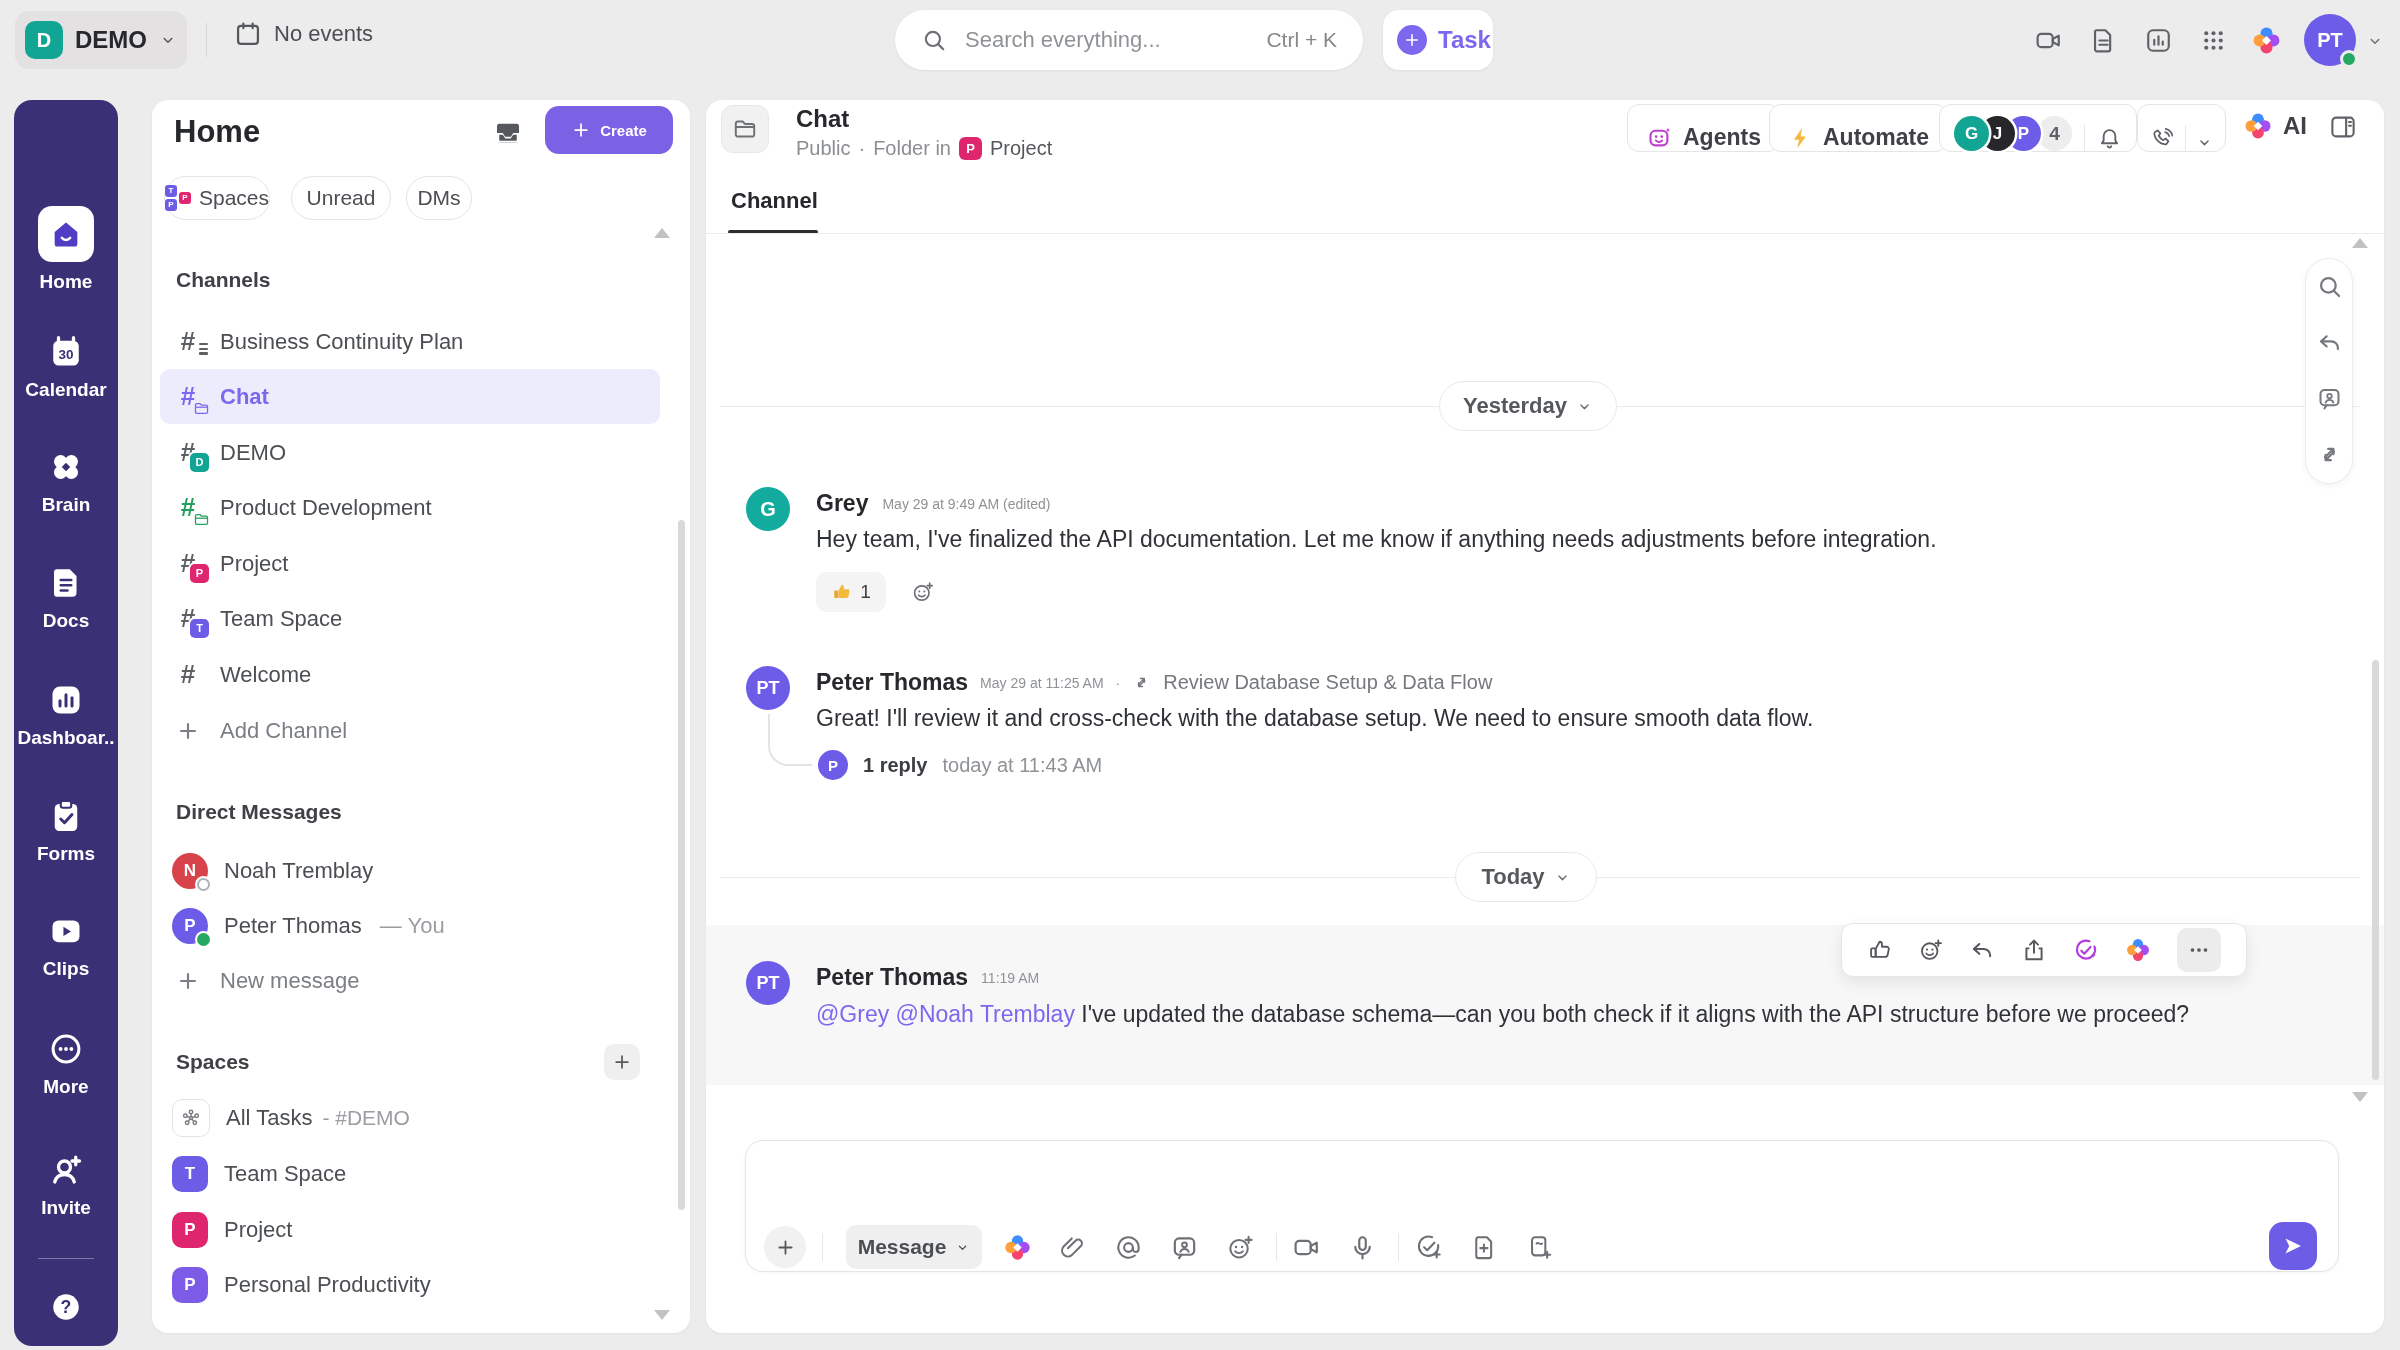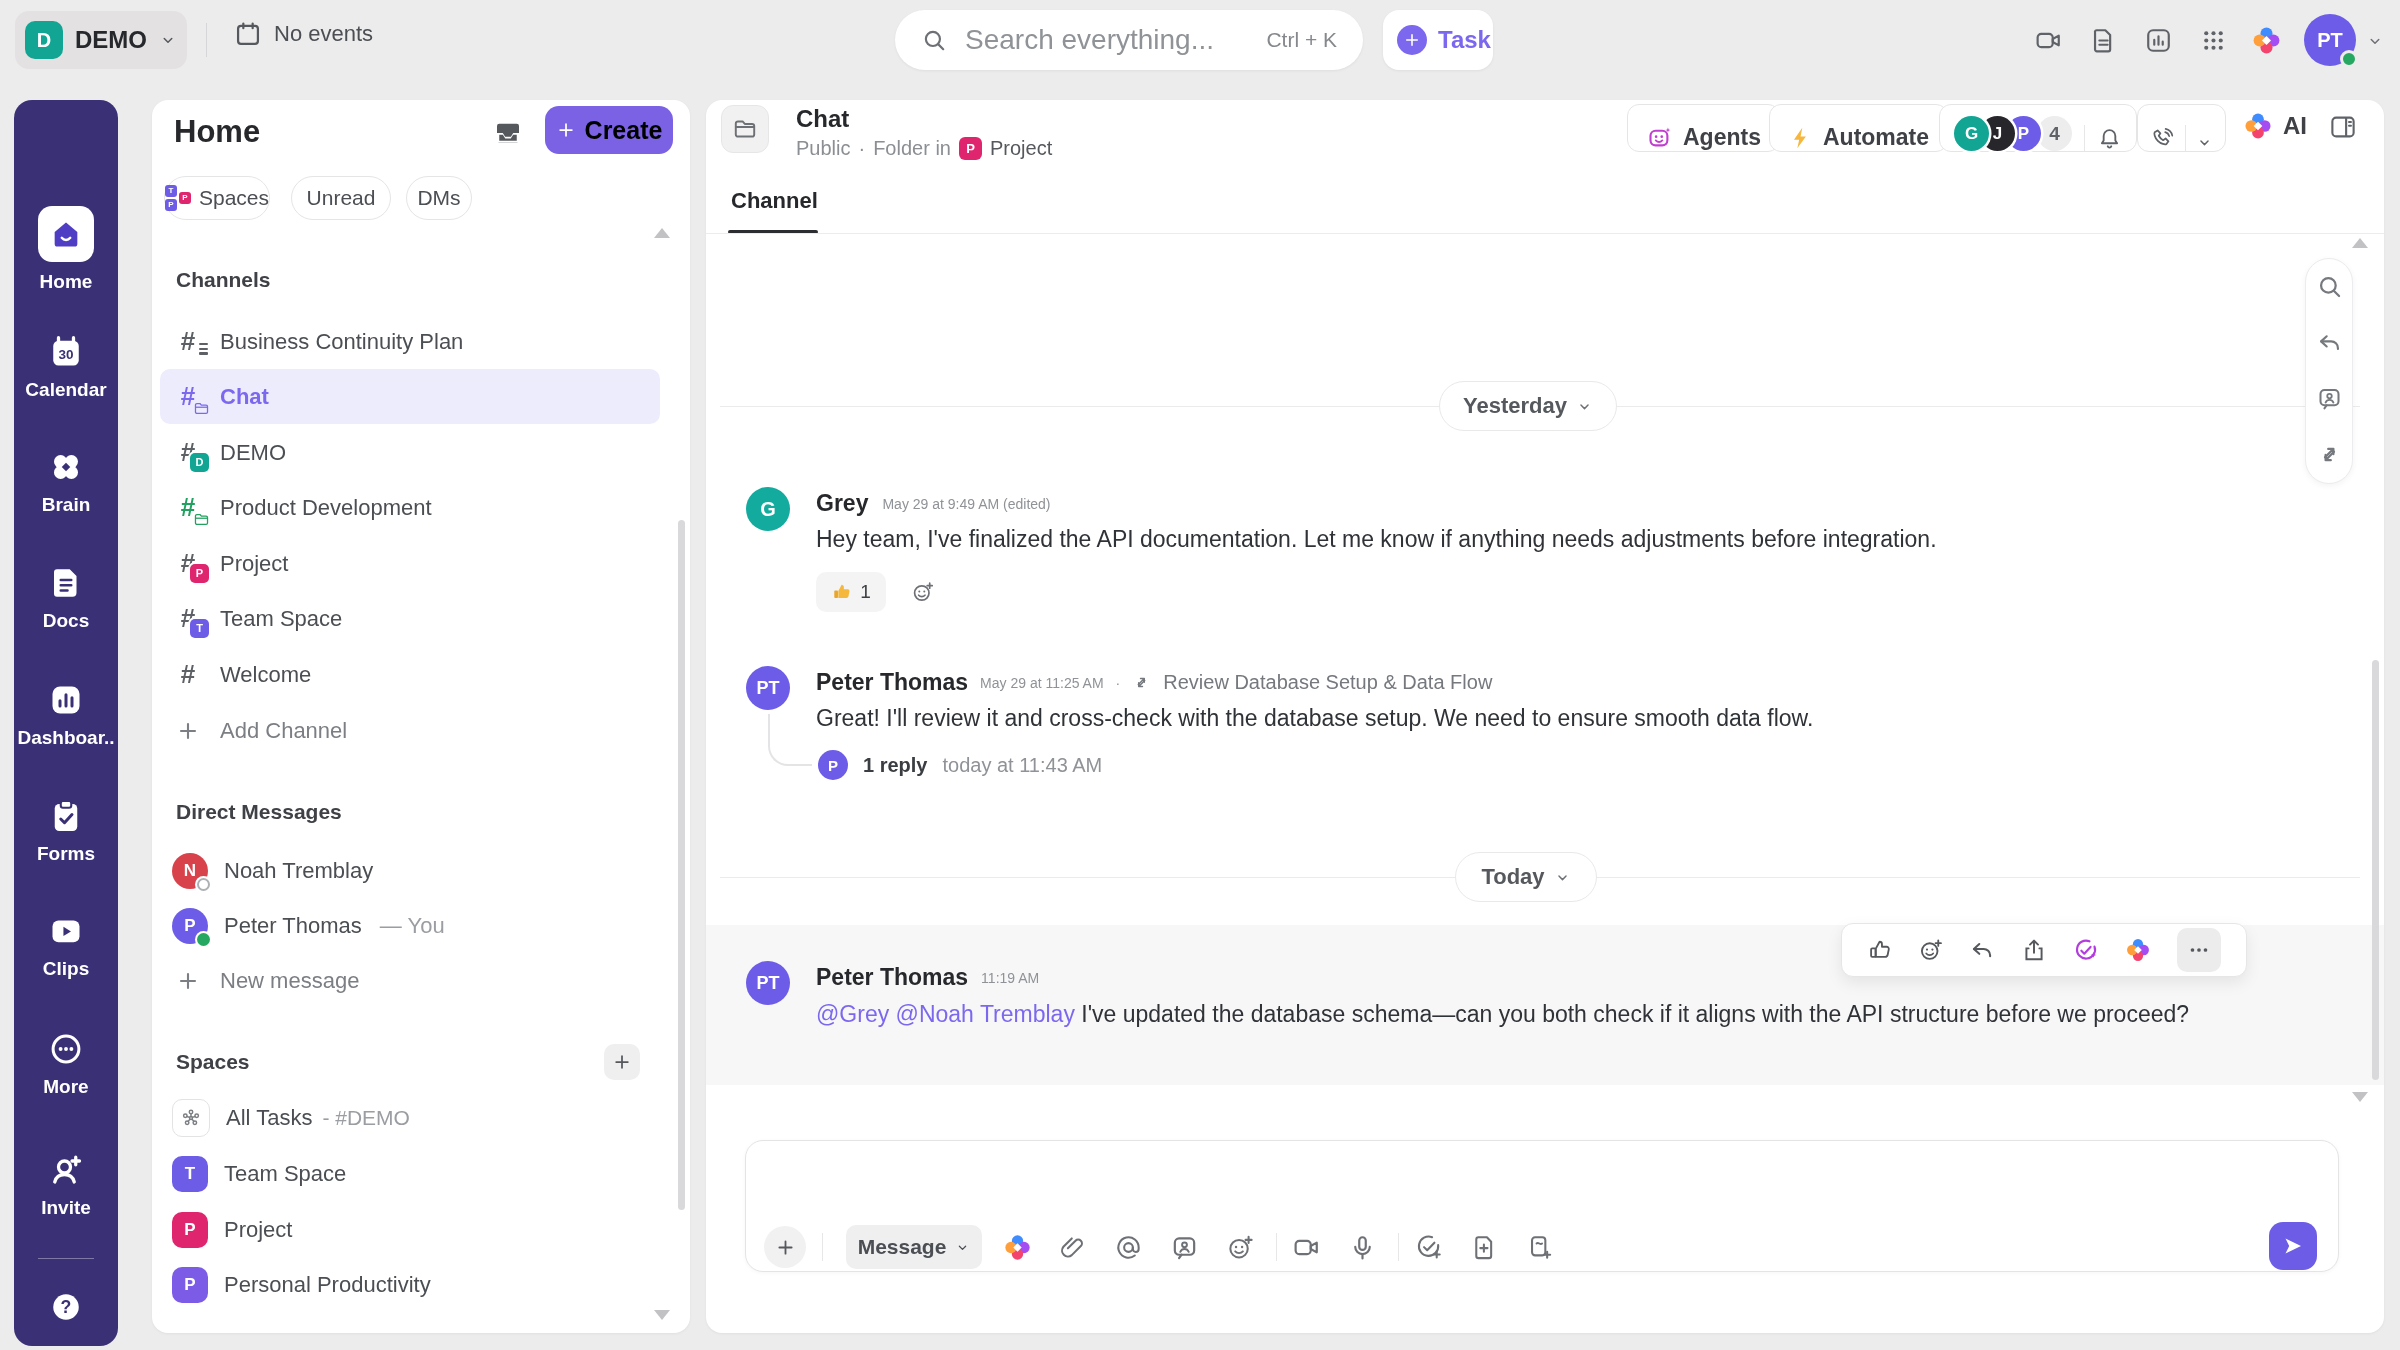--- a/index.html
+++ b/index.html
@@ -282,21 +282,21 @@
     <svg class="ic" width="28" height="28" style="color:#55585c">
         <use href="#i-cal"></use>
       </svg>
     <span style="font-size:22px;color:#4b4e52">No events</span>
   </div>
 
   <div class="r fx shadow" style="left:895px;top:10px;width:468px;height:60px;border-radius:30px;background:#fff;padding:0 26px;gap:18px;cursor:text">
     <svg class="ic" width="26" height="26" style="color:#6d7075">
         <use href="#i-search"></use>
       </svg>
-    <span style="font-size:28px;color:#8f9296;flex:1">Search everything...</span>
+    <span style="font-size:22px;color:#8f9296;flex:1">Search everything...</span>
     <span style="font-size:21px;color:#85888c">Ctrl + K</span>
   </div>
   <div class="r fx shadow" style="left:1383px;top:10px;width:110px;height:60px;border-radius:16px;background:#fff;padding:0 14px;gap:11px;cursor:pointer">
     <span class="av" style="width:30px;height:30px;background:#7b68ee">
         <svg class="ic" width="18" height="18">
           <use href="#i-plus"></use>
         </svg>
       </span>
     <span style="font-size:24px;font-weight:bold;color:#7b68ee">Task</span>
   </div>
@@ -406,21 +406,21 @@
     <div style="position:absolute;left:22px;top:14px;font-size:31px;font-weight:bold;color:#26282b">Home</div>
     <div class="cbtn" style="position:absolute;left:341px;top:18px">
         <svg class="ic" width="30" height="30" style="color:#55585c">
           <use href="#i-inbox"></use>
         </svg>
       </div>
     <div class="fx" style="position:absolute;left:393px;top:6px;width:128px;height:48px;background:#7b61e4;border-radius:14px;justify-content:center;gap:9px;cursor:pointer">
       <svg class="ic" width="20" height="20" style="color:#fff">
           <use href="#i-plus"></use>
         </svg>
-      <span style="color:#000000;font-size:25px;font-weight:bold">Create</span>
+      <span style="color:#ffffff;font-size:15px;font-weight:bold">Create</span>
     </div>
 
     <div class="fpill" style="left:12px;width:106px">
       <span style="position:relative;width:27px;height:27px">
         <span class="sq" style="position:absolute;left:0;top:0;width:12px;height:12px;border-radius:3px;background:#6d5ce6;font-size:8px">T</span>
         <span class="sq" style="position:absolute;left:0;top:14px;width:12px;height:12px;border-radius:3px;background:#6d5ce6;font-size:8px">P</span>
         <span class="sq" style="position:absolute;left:14px;top:7px;width:12px;height:12px;border-radius:3px;background:#e0256f;font-size:8px">P</span>
       </span>
       <span>Spaces</span>
     </div>

